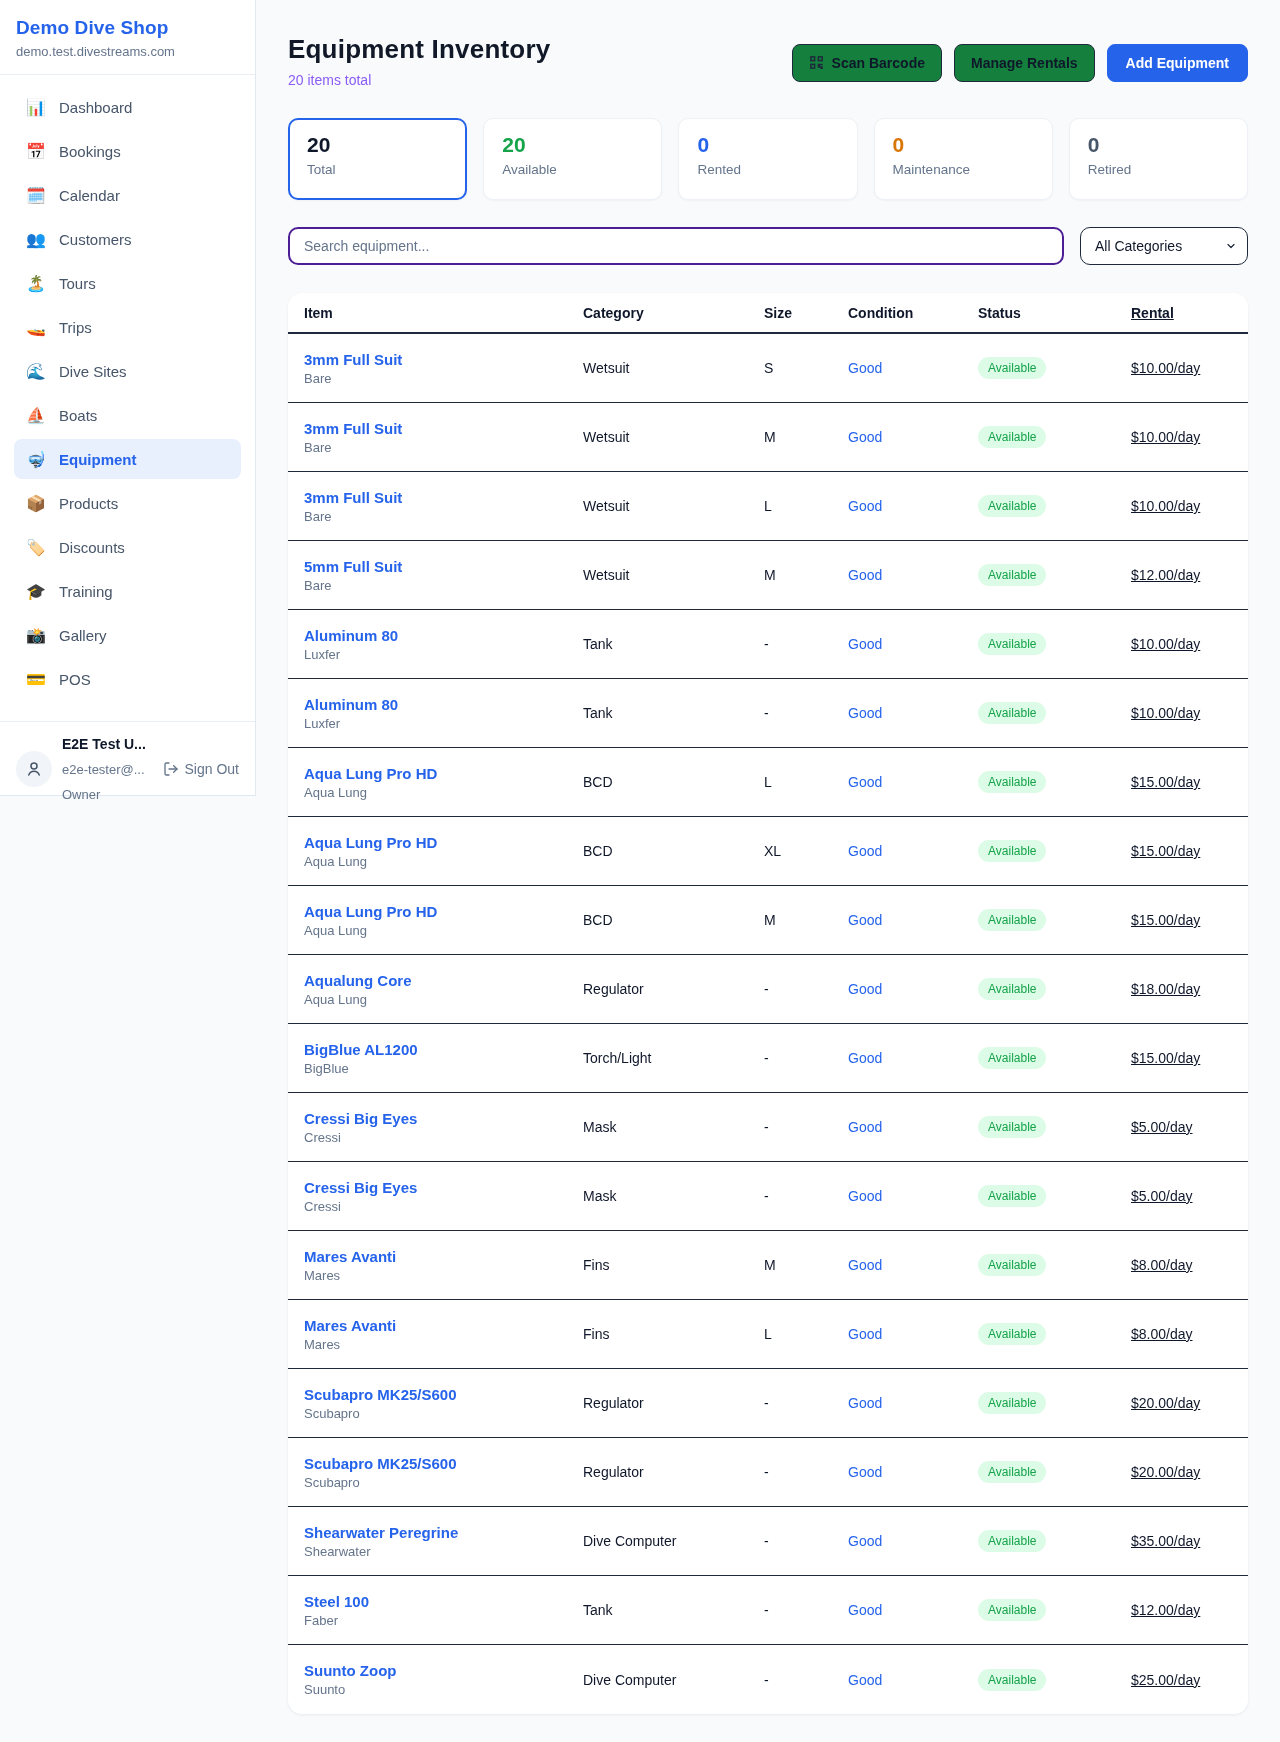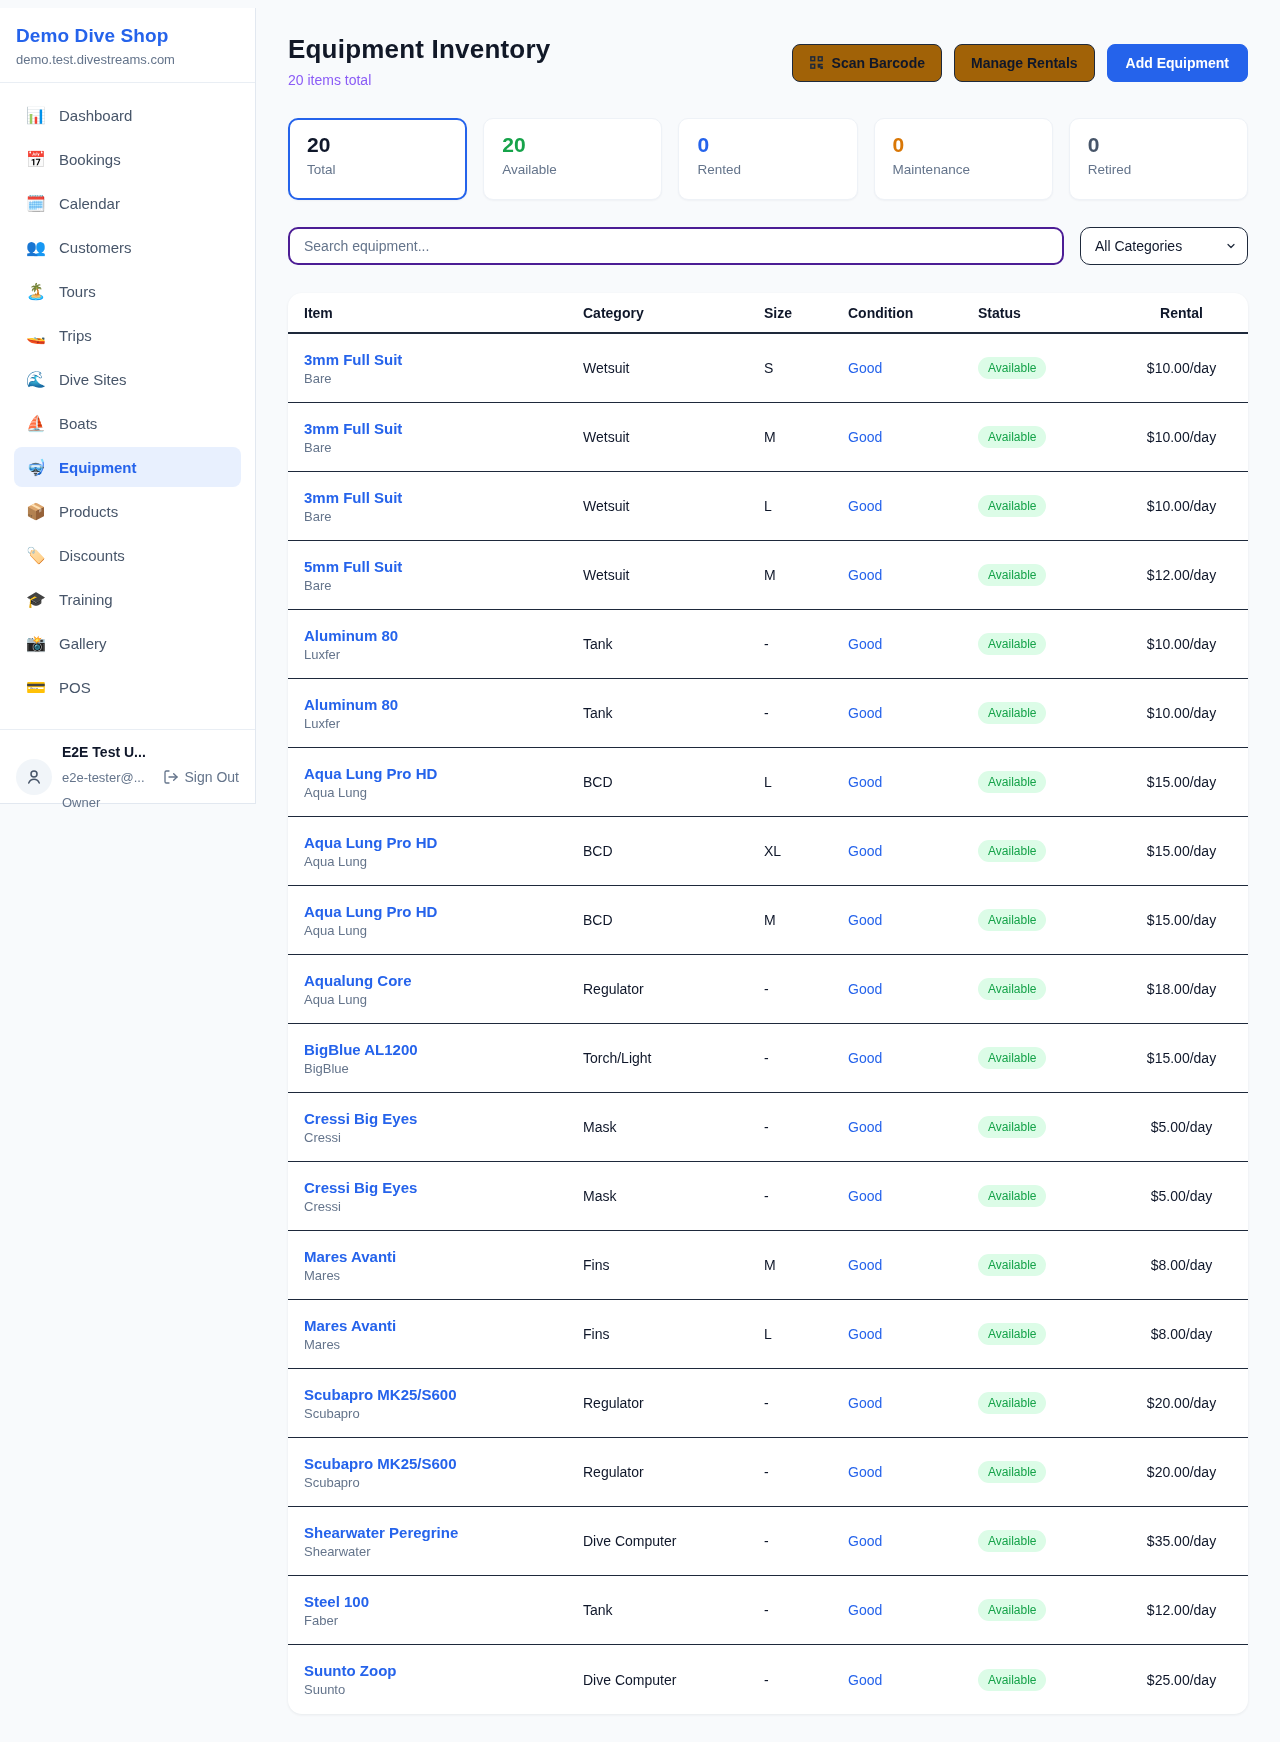--- a/index.html
+++ b/index.html
@@ -7,21 +7,21 @@
   body {
     background:#f8fafc;
     font-family:"Liberation Sans", sans-serif;
     color:#0f172a;
     position:relative;
     overflow:hidden;
   }
 
   
   .sidebar {
-    position:absolute; left:0; top:8px; width:256px; height:796px;
+    position:absolute; left:0; top:0; width:256px; height:796px;
     background:#ffffff;
     border-right:1px solid #e2e8f0;
     border-bottom:1px solid #e2e8f0;
     display:flex; flex-direction:column;
   }
   .brand { padding:17px 16px 15px; border-bottom:1px solid #e9eef4; }
   .brand-name { font-size:19px; font-weight:700; color:#2563eb; letter-spacing:.1px; }
   .brand-domain { margin-top:5px; font-size:13px; color:#64748b; }
   .nav { padding:12px 14px; flex:0 0 auto; }
   .nav-item {
@@ -54,21 +54,21 @@
   
   .main { position:absolute; left:256px; top:0; width:1024px; padding:34px 32px 0; }
   .page-head { display:flex; justify-content:space-between; align-items:center; }
   .page-title { font-size:26px; font-weight:700; color:#111827; letter-spacing:.2px; }
   .page-sub { margin-top:7px; font-size:14px; color:#8b5cf6; }
   .head-actions { display:flex; gap:12px; margin-top:3px; }
   .btn {
     height:38px; padding:0 16px; border-radius:8px;
     display:inline-flex; align-items:center; gap:8px;
     font-size:14px; font-weight:600; cursor:pointer;
-    background:#a16207; border:1px solid #1e293b; color:#0f172a;
+    background:#15803d; border:1px solid #1e293b; color:#0f172a;
     font-family:"Liberation Sans", sans-serif;
   }
   .btn-primary { background:#2563eb; border:1px solid #2563eb; color:#ffffff; padding:0 18px; }
 
   
   .stats { display:flex; gap:16px; margin-top:30px; }
   .stat-card {
     flex:1 1 0; height:82px; background:#ffffff;
     border:1px solid #eef2f7; border-radius:10px;
     padding:14px 18px; cursor:pointer;
@@ -104,21 +104,21 @@
     border-radius:14px; overflow:hidden;
     box-shadow:0 1px 3px rgba(15,23,42,.07);
   }
   .tgrid {
     display:grid;
     grid-template-columns: 279px 181px 84px 130px 153px 1fr;
     align-items:center; padding:0 16px;
   }
   .thead { height:41px; border-bottom:2px solid #1e293b; }
   .thead .th { font-size:14px; font-weight:700; color:#0f172a; }
-  .th-rental, .td-rental { text-align:center; }
+  .th-rental, .td-rental { text-align:left;text-decoration:underline; }
   .trow { height:69px; border-bottom:1px solid #1e293b; }
   .trow:last-child { border-bottom:none; }
   .item-name { font-size:15px; font-weight:700; color:#2563eb; cursor:pointer; }
   .item-brand { margin-top:3px; font-size:13px; color:#64748b; }
   .td { font-size:14px; color:#0f172a; }
   .td-condition { color:#2563eb; cursor:pointer; }
   .badge {
     display:inline-block; background:#dcfce7; color:#16a34a;
     font-size:12px; font-weight:500; padding:4px 10px; border-radius:999px;
   }

